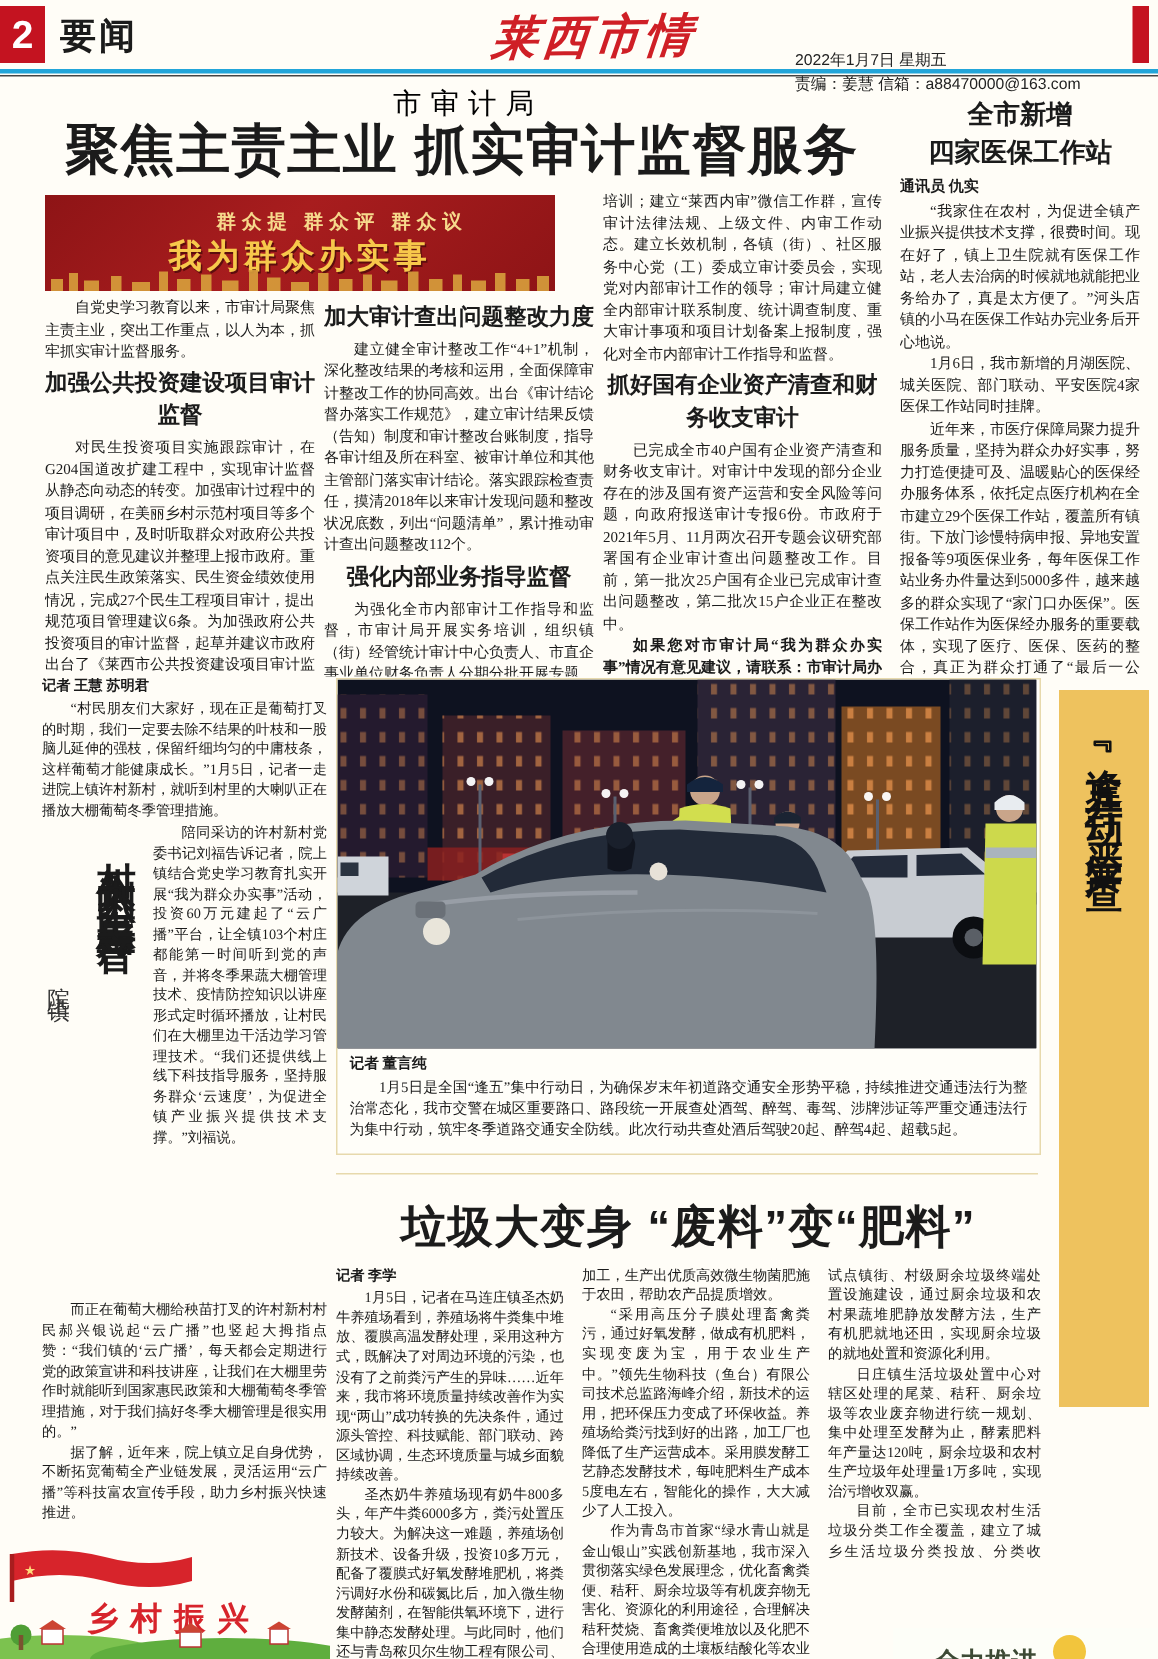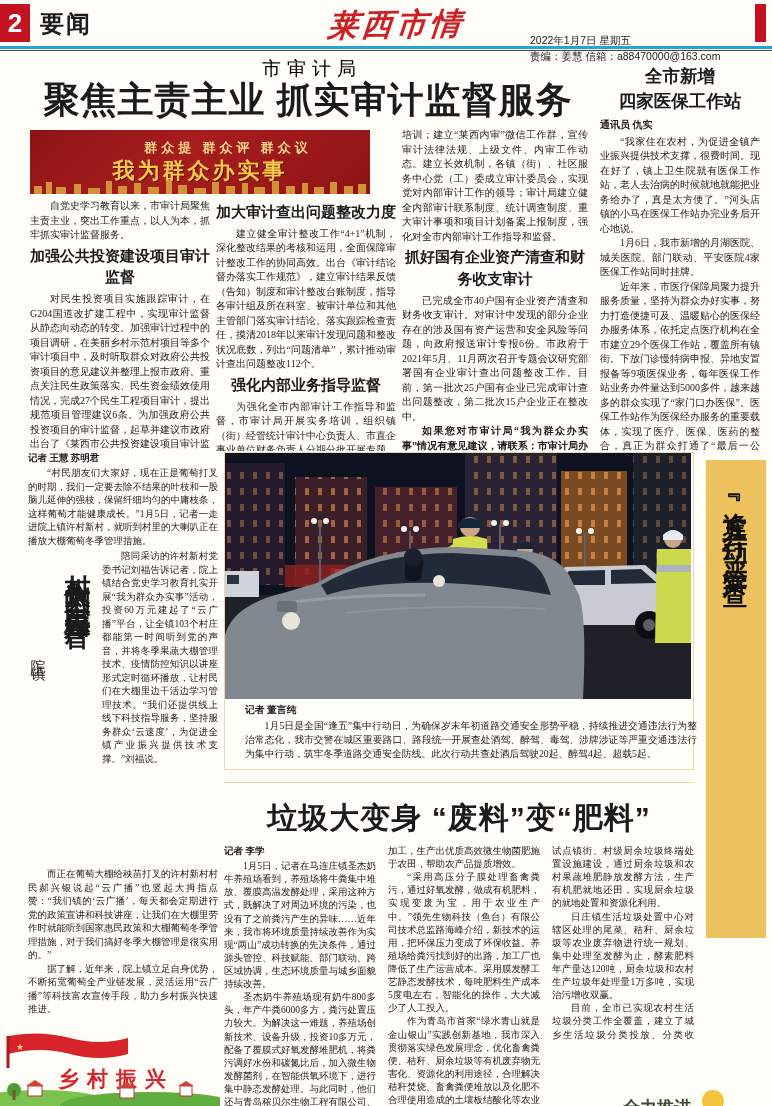--- a/index.html
+++ b/index.html
@@ -40,21 +40,21 @@
   
   .vil{position:absolute;left:28px;top:452px;width:190px;height:574px;overflow:hidden;font-size:9.5px;line-height:1.42;}
   .vil-row{display:flex;height:318px;margin-top:2px;}
   .vil-loc{writing-mode:vertical-rl;font-size:15px;letter-spacing:4px;color:#333;margin-top:96px;width:20px;}
   .vil-title{writing-mode:vertical-rl;font-size:26px;font-weight:bold;letter-spacing:4px;width:46px;
         font-family:"Liberation Sans",sans-serif;margin:4px 6px 0 2px;}
   .vil-side{flex:1;overflow:hidden;}
   
   .photo-frame{position:absolute;left:224px;top:452px;width:468px;height:316px;border:1px solid #e7d9ac;background:#fffef9;}
   .photo-frame svg{display:block;}
-  .caption{position:absolute;left:20px;top:250px;width:452px;font-size:9.8px;line-height:1.42;overflow:hidden;height:62px;font-family:Liberation Serif, serif;}
+  .caption{position:absolute;left:8px;top:250px;width:452px;font-size:9.8px;line-height:1.42;overflow:hidden;height:62px;font-family:Liberation Serif, serif;}
   
   .strip{position:absolute;left:706px;top:460px;width:60px;height:478px;background:#eec25e;
         display:flex;align-items:flex-start;justify-content:center;}
   .strip .vtxt{writing-mode:vertical-rl;font-weight:bold;font-size:25px;letter-spacing:7px;margin-top:26px;color:#111;
         font-family:"Liberation Sans",sans-serif;}
   
   .waste-head{position:absolute;left:224px;top:798px;width:470px;text-align:center;font-weight:bold;font-size:30px;
         font-family:"Liberation Sans",sans-serif;letter-spacing:1px;}
   .wcol{font-size:9.5px;line-height:1.38;}
   

